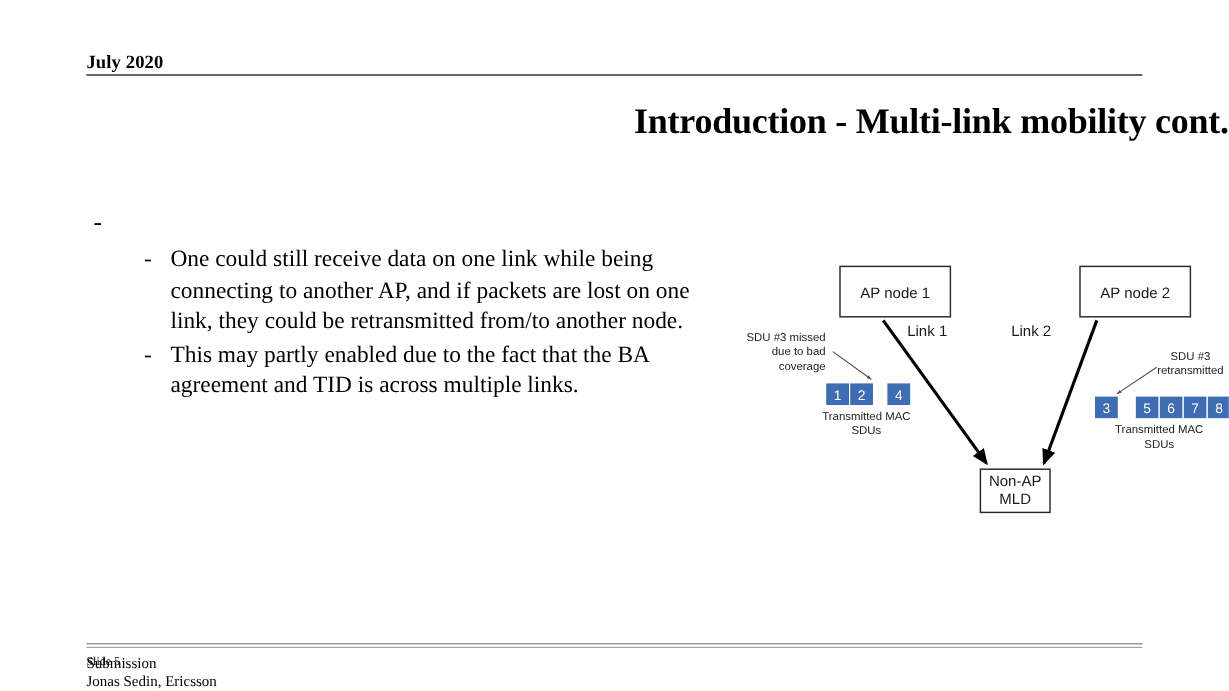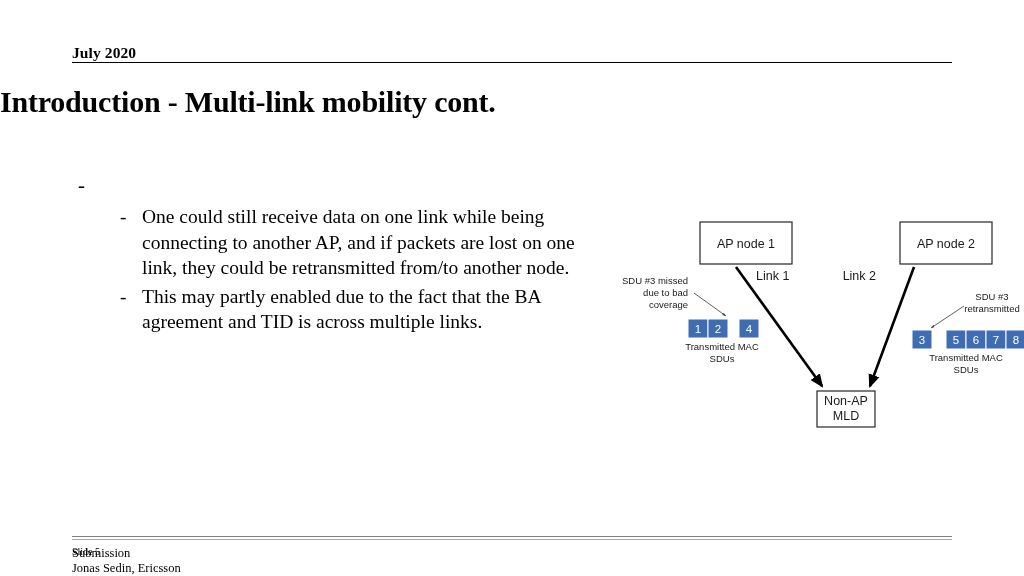--- a/index.html
+++ b/index.html
@@ -39,21 +39,21 @@
     border-top: 1.6px solid #000000;
     width: 100%;
   }
 
   
   #page-title {
     position: absolute;
     left: 0;
     top: 84px;
     width: 1024px;
-    text-align: left;
+    text-align: right;
     font-family: "Liberation Serif", serif;
     font-weight: bold;
     font-size: 30px;
     line-height: 36px;
     letter-spacing: -0.2px;
   }
 
   
   #body-content {
     position: absolute;

